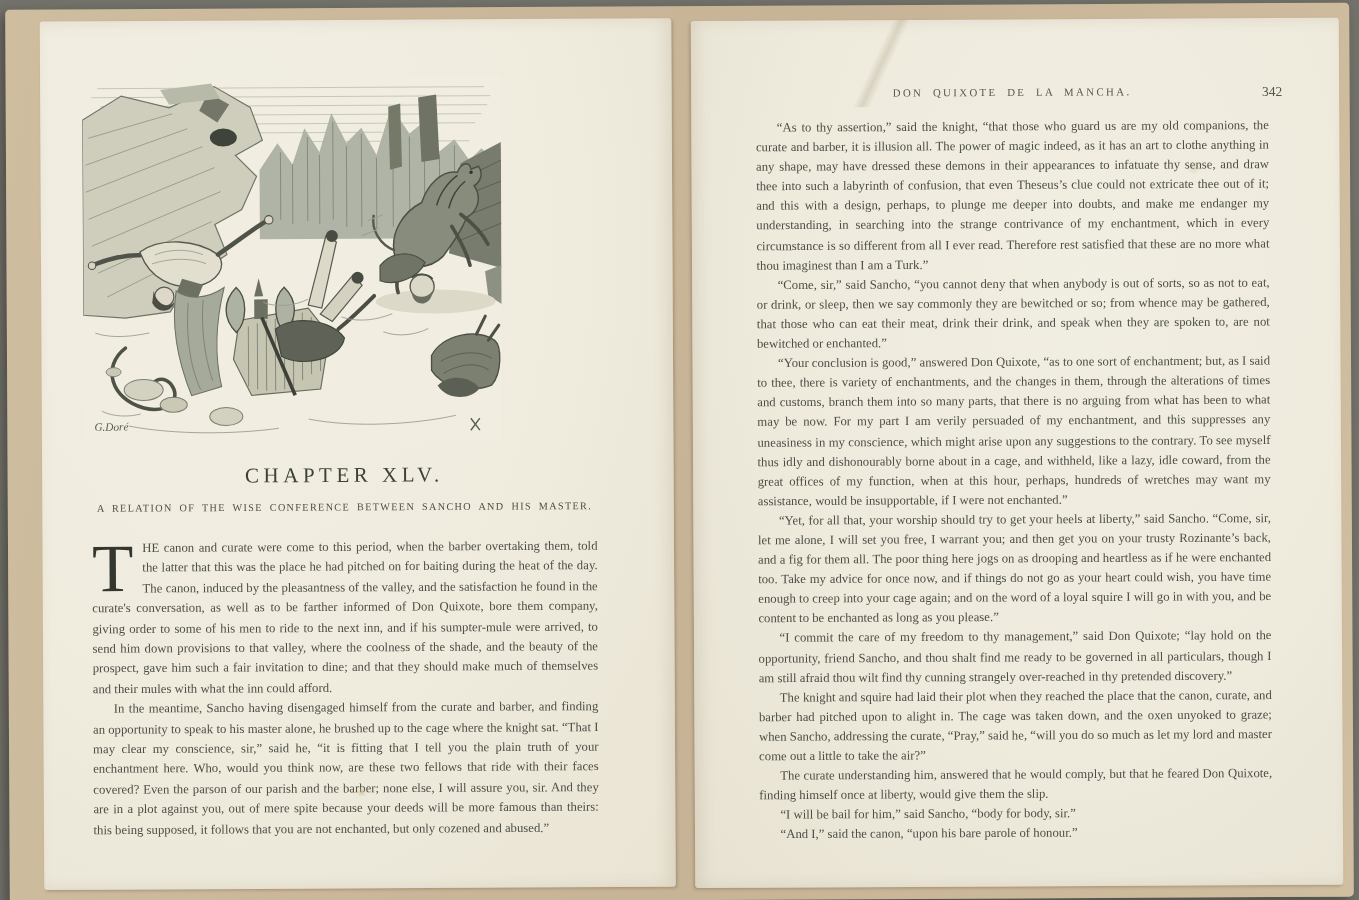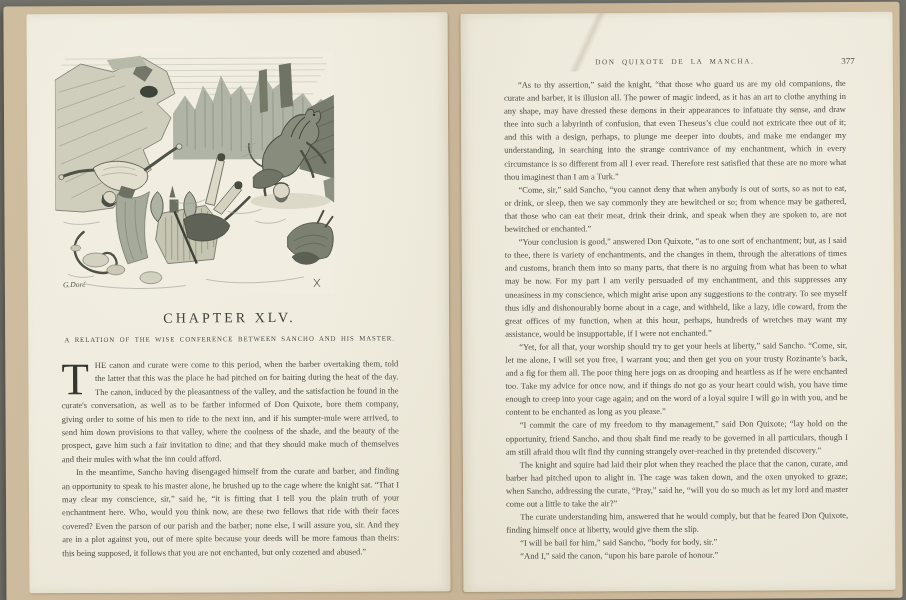--- a/index.html
+++ b/index.html
@@ -169,21 +169,21 @@
       <p class="indent">In the meantime, Sancho having disengaged himself from the curate and barber, and finding an opportunity to speak to his master alone, he brushed up to the cage where the knight sat. “That I may clear my conscience, sir,” said he, “it is fitting that I tell you the plain truth of your enchantment here.  Who, would you think now, are these two fellows that ride with their faces covered?  Even the parson of our parish and the barber; none else, I will assure you, sir.  And they are in a plot against you, out of mere spite because your deeds will be more famous than theirs: this being supposed, it follows that you are not enchanted, but only cozened and abused.”</p>
     </div>
 
     <div class="fox a"></div>
   </div>
 
   <div class="page right">
     <div class="crease"></div>
     <div class="fox b"></div>
     <div class="running-header">DON QUIXOTE DE LA MANCHA.</div>
-    <div class="page-number">377</div>
+    <div class="page-number">342</div>
 
     <div class="text-col col-right">
       <p>“As to thy assertion,” said the knight, “that those who guard us are my old companions, the curate and barber, it is illusion all.  The power of magic indeed, as it has an art to clothe anything in any shape, may have dressed these demons in their appearances to infatuate thy sense, and draw thee into such a labyrinth of confusion, that even Theseus’s clue could not extricate thee out of it; and this with a design, perhaps, to plunge me deeper into doubts, and make me endanger my understanding, in searching into the strange contrivance of my enchantment, which in every circumstance is so different from all I ever read.  Therefore rest satisfied that these are no more what thou imaginest than I am a Turk.”</p>
       <p>“Come, sir,” said Sancho, “you cannot deny that when anybody is out of sorts, so as not to eat, or drink, or sleep, then we say commonly they are bewitched or so; from whence may be gathered, that those who can eat their meat, drink their drink, and speak when they are spoken to, are not bewitched or enchanted.”</p>
       <p>“Your conclusion is good,” answered Don Quixote, “as to one sort of enchantment; but, as I said to thee, there is variety of enchantments, and the changes in them, through the alterations of times and customs, branch them into so many parts, that there is no arguing from what has been to what may be now.  For my part I am verily persuaded of my enchantment, and this suppresses any uneasiness in my conscience, which might arise upon any suggestions to the contrary.  To see myself thus idly and dishonourably borne about in a cage, and withheld, like a lazy, idle coward, from the great offices of my function, when at this hour, perhaps, hundreds of wretches may want my assistance, would be insupportable, if I were not enchanted.”</p>
       <p>“Yet, for all that, your worship should try to get your heels at liberty,” said Sancho.  “Come, sir, let me alone, I will set you free, I warrant you; and then get you on your trusty Rozinante’s back, and a fig for them all.  The poor thing here jogs on as drooping and heartless as if he were enchanted too.  Take my advice for once now, and if things do not go as your heart could wish, you have time enough to creep into your cage again; and on the word of a loyal squire I will go in with you, and be content to be enchanted as long as you please.”</p>
       <p>“I commit the care of my freedom to thy management,” said Don Quixote; “lay hold on the opportunity, friend Sancho, and thou shalt find me ready to be governed in all particulars, though I am still afraid thou wilt find thy cunning strangely over-reached in thy pretended discovery.”</p>
       <p>The knight and squire had laid their plot when they reached the place that the canon, curate, and barber had pitched upon to alight in.  The cage was taken down, and the oxen unyoked to graze; when Sancho, addressing the curate, “Pray,” said he, “will you do so much as let my lord and master come out a little to take the air?”</p>
       <p>The curate understanding him, answered that he would comply, but that he feared Don Quixote, finding himself once at liberty, would give them the slip.</p>
       <p>“I will be bail for him,” said Sancho, “body for body, sir.”</p>

